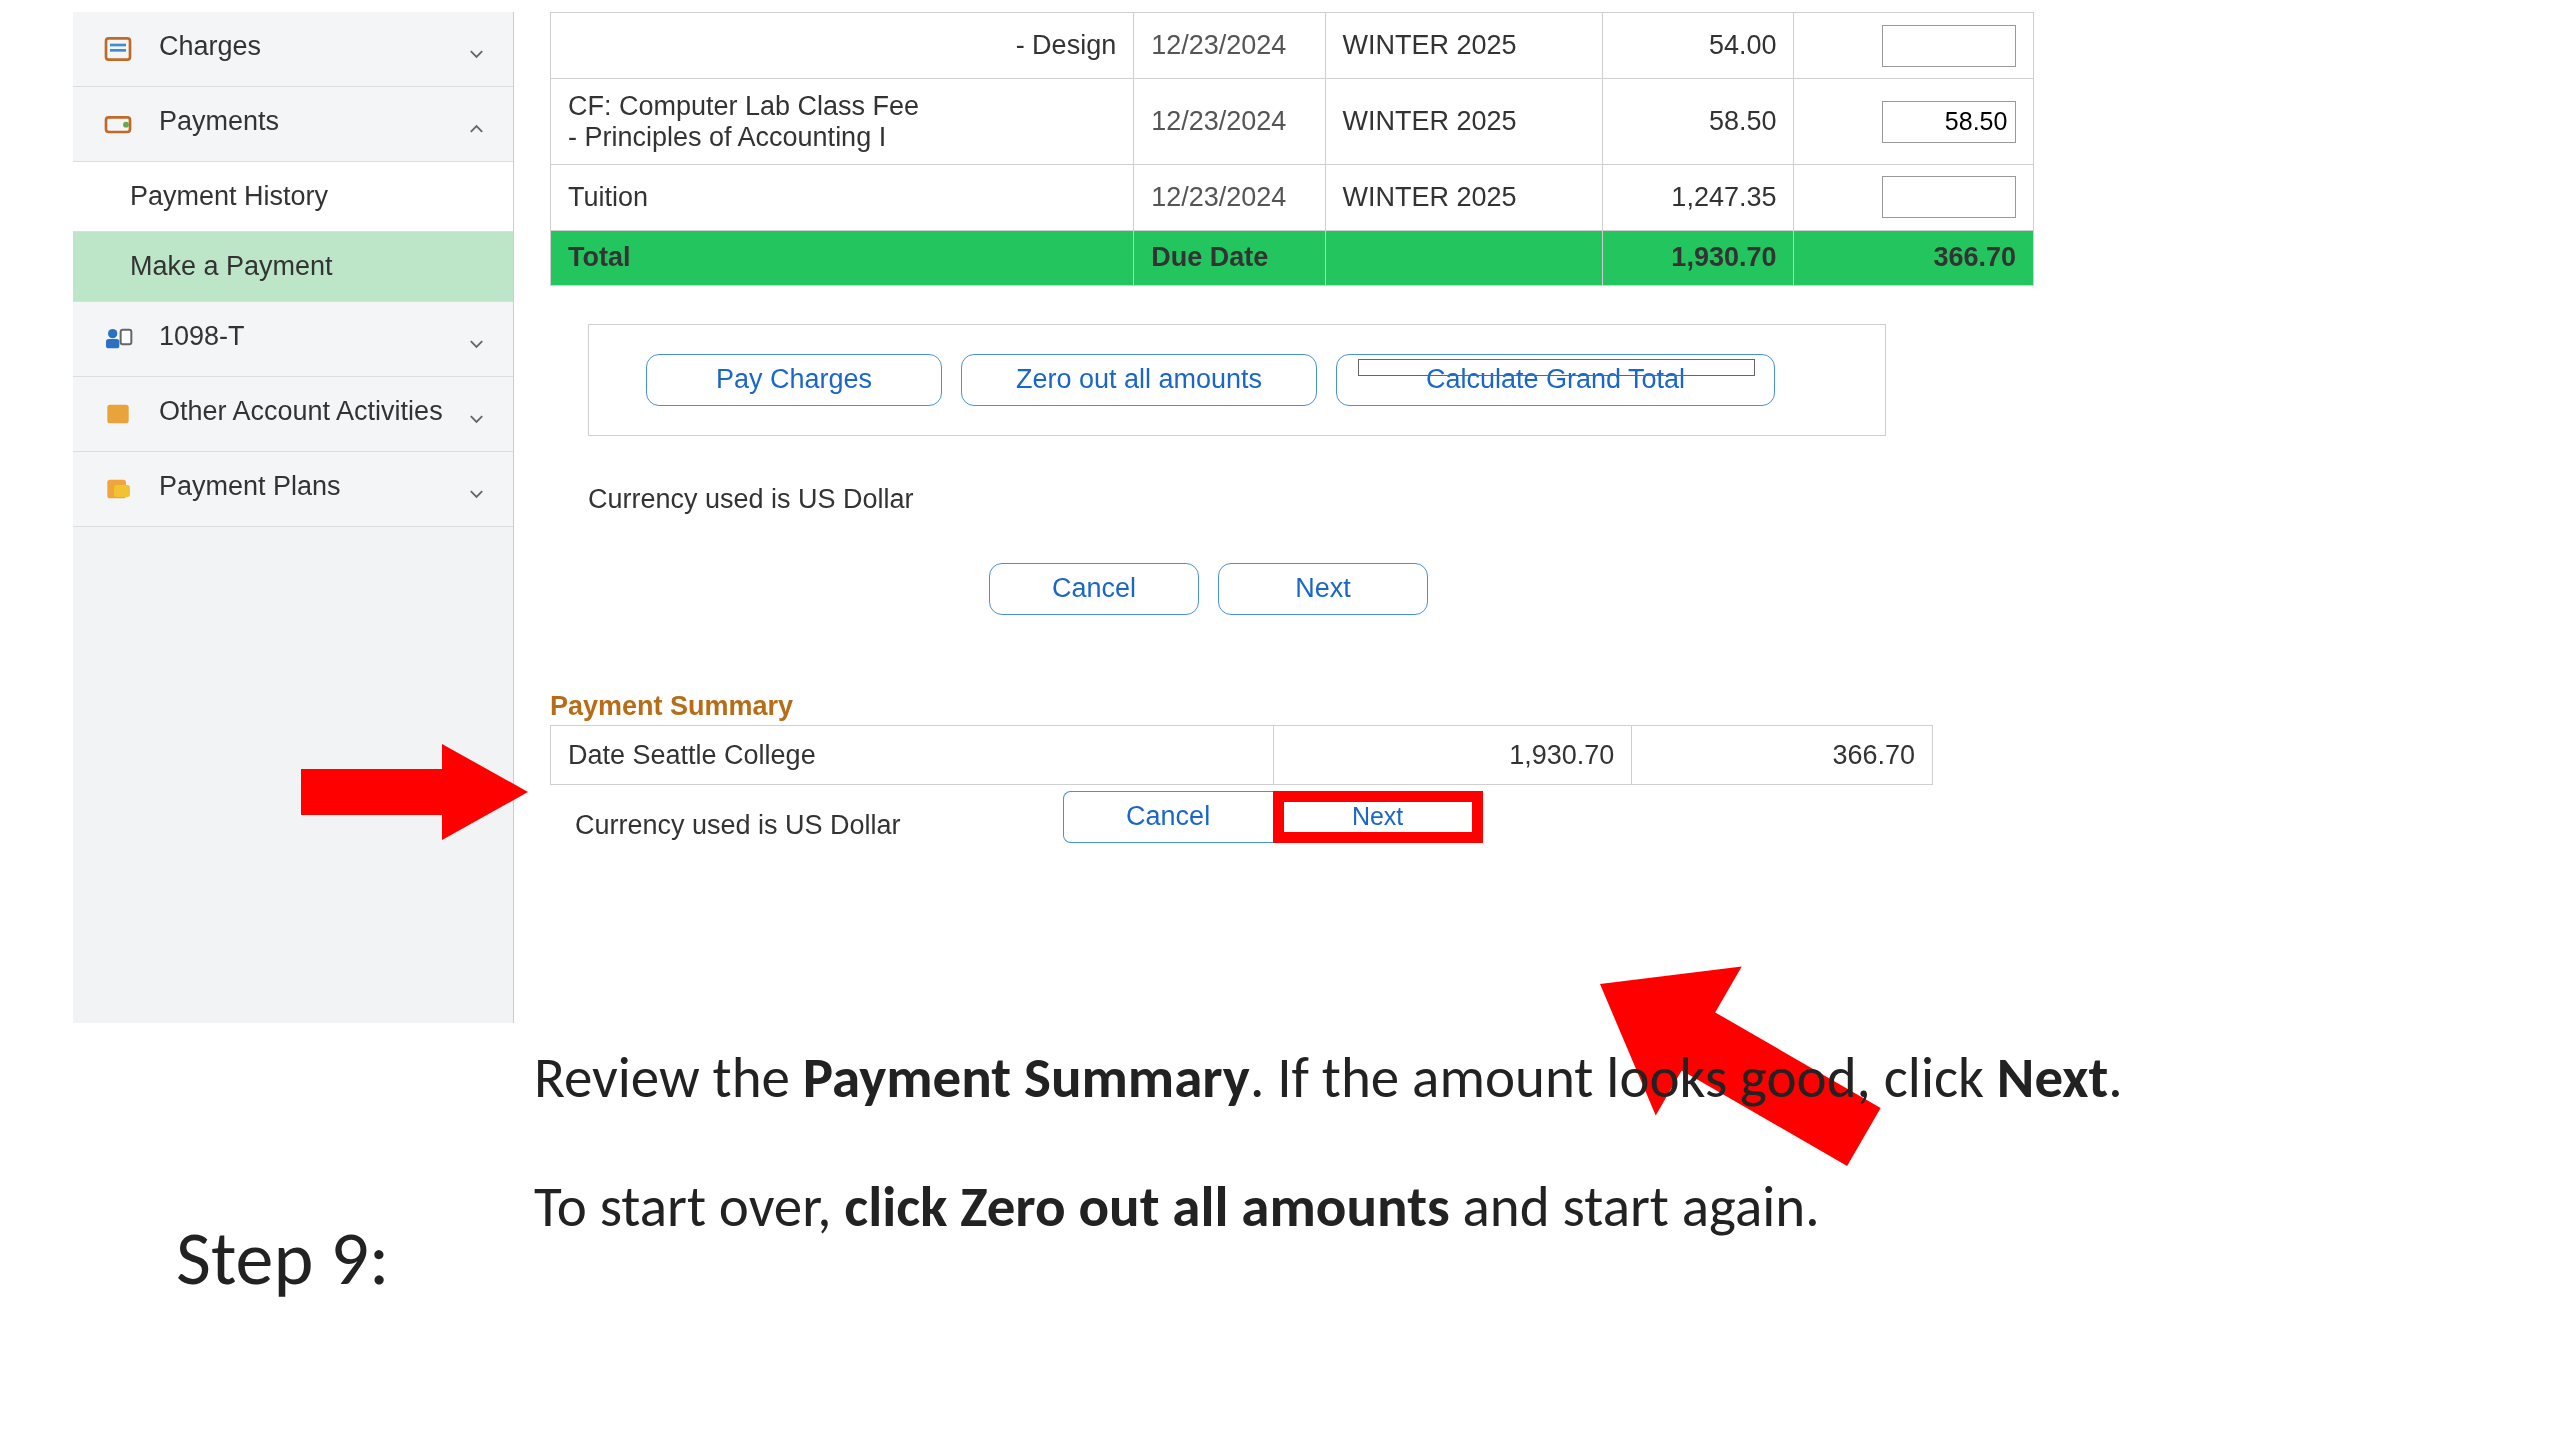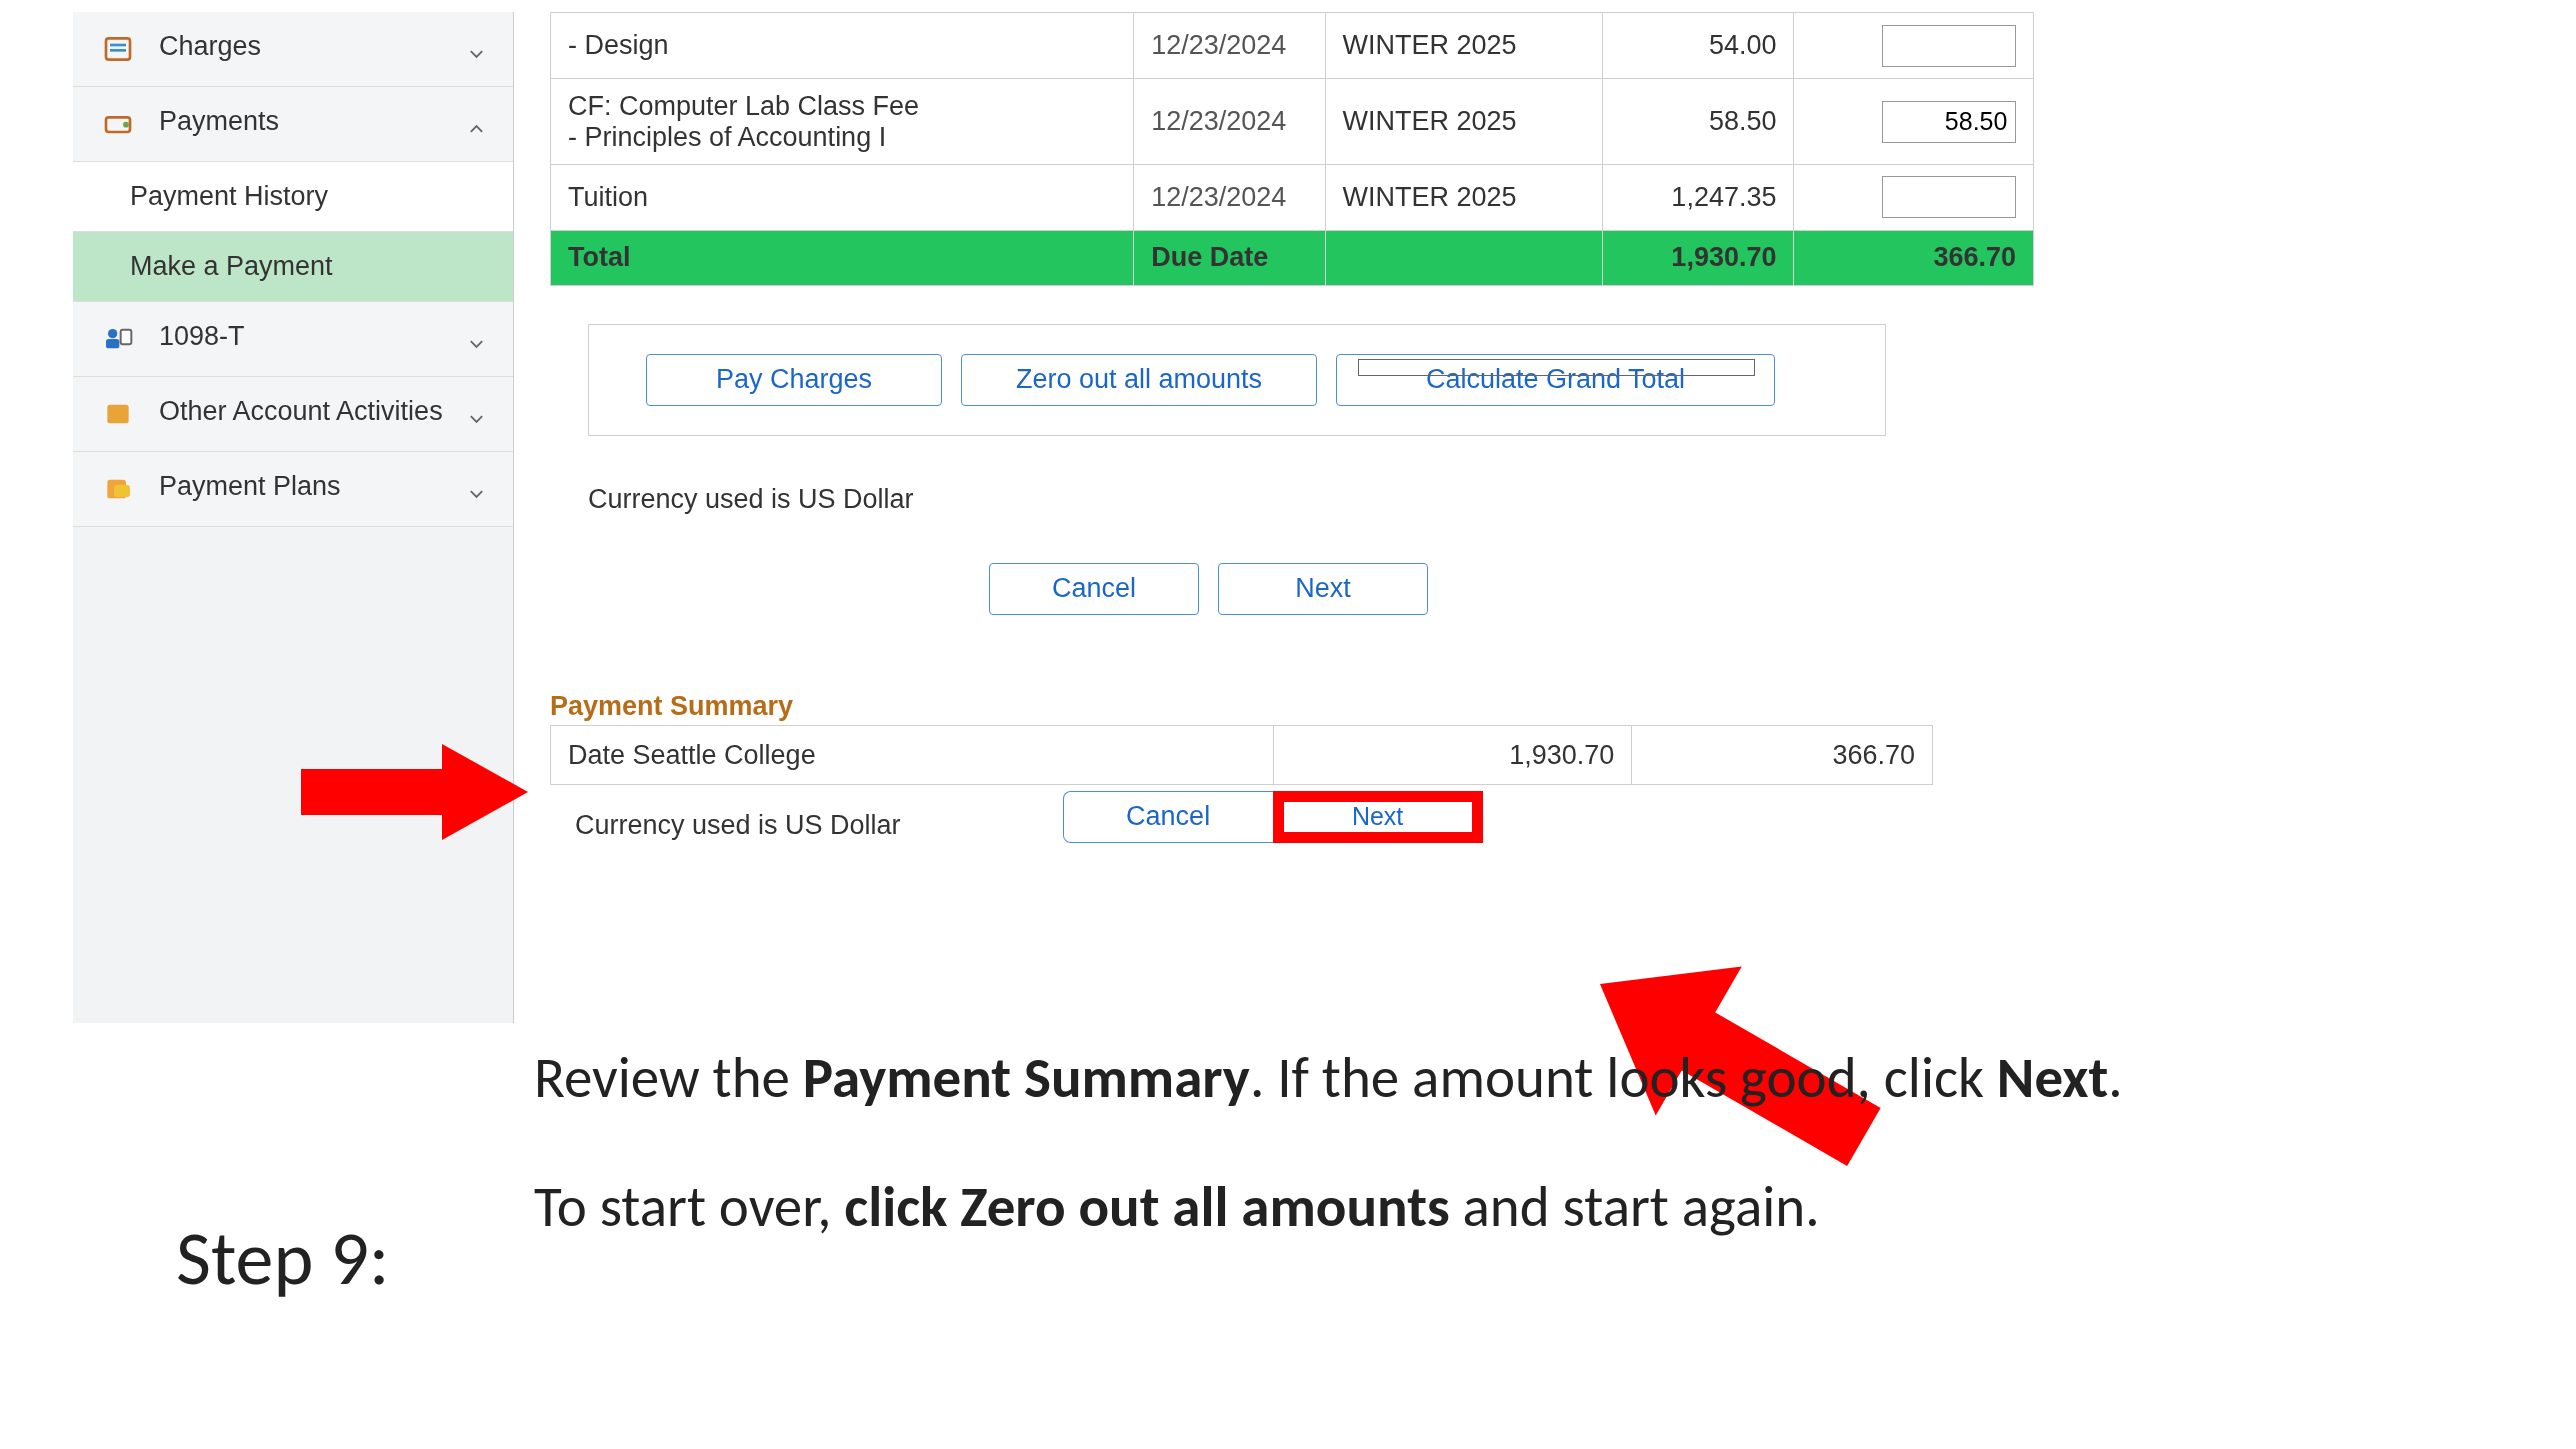--- a/index.html
+++ b/index.html
@@ -86,21 +86,21 @@
     margin-top: 38px;
     border: 1px solid #cfcfcf;
     width: 1298px;
     padding: 29px 57px;
     display: flex;
     gap: 19px;
     margin-left: 38px;
   }
   .btn {
     border: 1.9px solid #4a90d9;
-    border-radius: 4px;
+    border-radius: 13px;
     background: #fff;
     color: #1a66c9;
     font-size: 27px;
     padding: 9.5px 0;
     text-align: center;
     cursor: pointer;
   }
   .btn.pay { width: 296px; }
   .btn.zero { width: 356px; }
   .btn.calc { width: 439px; position: relative; }
@@ -299,21 +299,21 @@
               <polyline points="4,7 10,13 16,7" fill="none" stroke="#666" stroke-width="2"></polyline>
             </svg>
         </span>
       </div>
     </div>
 
     <div class="main">
       <table class="charges">
         <tbody>
             <tr>
-          <td style="width:582px;">-  Design</td>
+          <td style="width:582px;text-align:right;">-  Design</td>
           <td style="width:191px;color:#555">12/23/2024</td>
           <td style="width:277px">WINTER 2025</td>
           <td style="width:191px" class="num">54.00</td>
           <td style="width:239px" class="num">
             <input class="amount-input" value="" style="">
           </td>
         </tr>
         <tr>
           <td>
             <div>CF: Computer Lab Class Fee</div>

